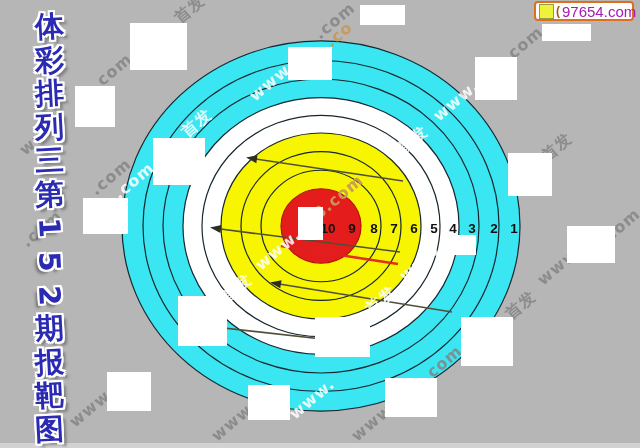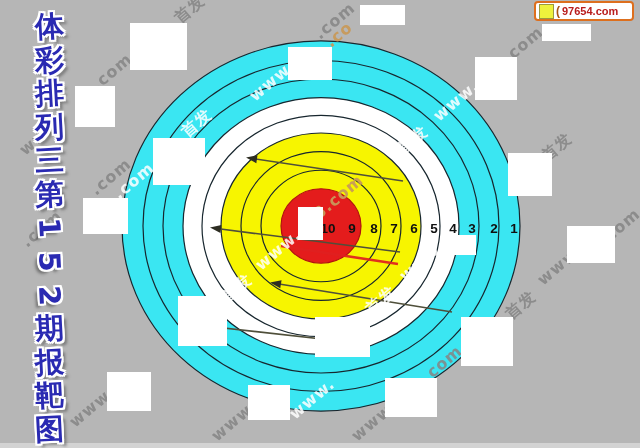--- a/index.html
+++ b/index.html
@@ -29,21 +29,21 @@
 
   
   #site-badge{
     position:absolute;left:534px;top:1px;width:100px;height:20px;z-index:9;
     background:#ffffff;border:2px solid #dd6f1e;border-radius:4px;
     display:flex;align-items:center;gap:2px;padding:0 3px;box-sizing:border-box;
     cursor:pointer;
   }
   #site-badge .badge-sq{width:13px;height:13px;background:#eef23c;border:1px solid #9a9a40;flex:0 0 auto;}
   #site-badge .badge-paren{font-size:12px;font-weight:bold;color:#a85414;line-height:1;}
-  #site-badge .badge-txt{font-size:11px;font-weight:bold;color:#b91c1c;letter-spacing:0;white-space:nowrap;}
+  #site-badge .badge-txt{font-size:15px;font-weight:normal;color:#a21caf;letter-spacing:0;white-space:nowrap;}
 
   
   .ringnum{font-family:"Liberation Sans",sans-serif;font-size:13.5px;font-weight:bold;fill:#101010;}
   .wm{font-family:"DejaVu Sans",sans-serif;font-size:16px;font-weight:bold;letter-spacing:1px;}
   .wm.gray{fill:#858585;opacity:.85;}
   .wm.white{fill:#ffffff;opacity:.85;}
   .wm.tan{fill:#c89a5a;opacity:.95;}
 </style>
 </head>
 <body>

